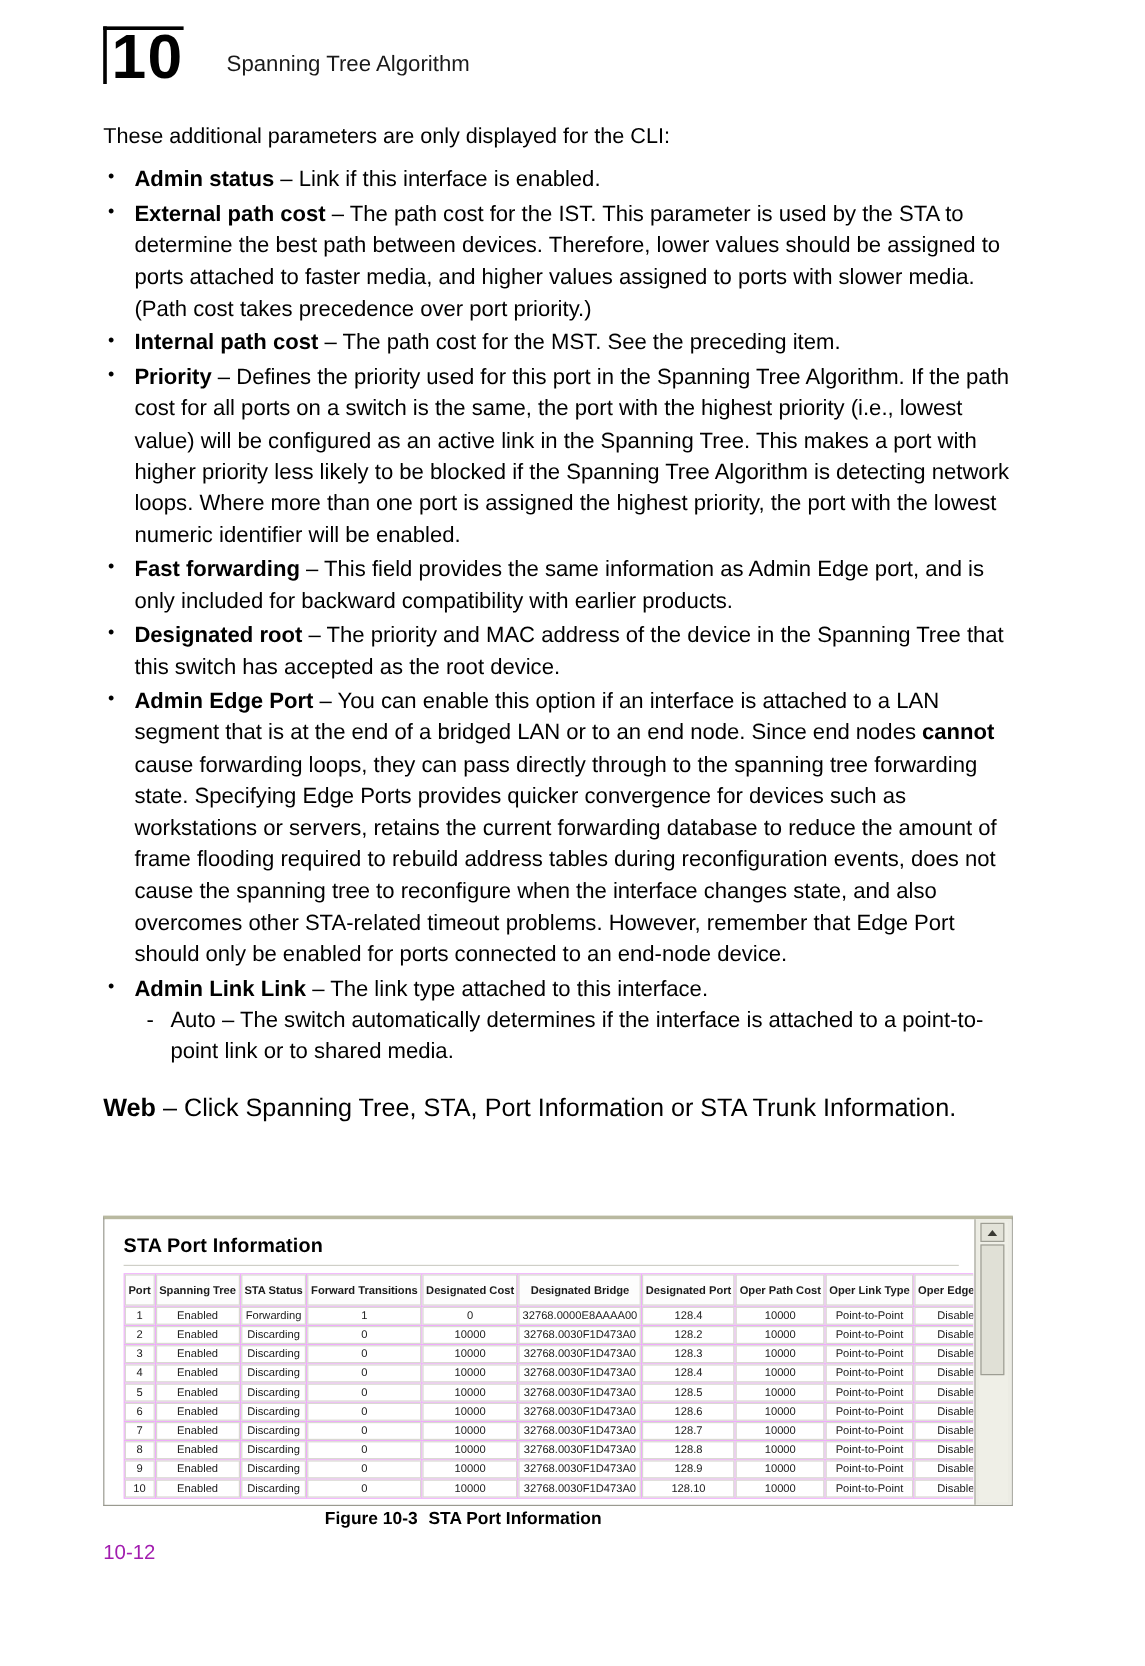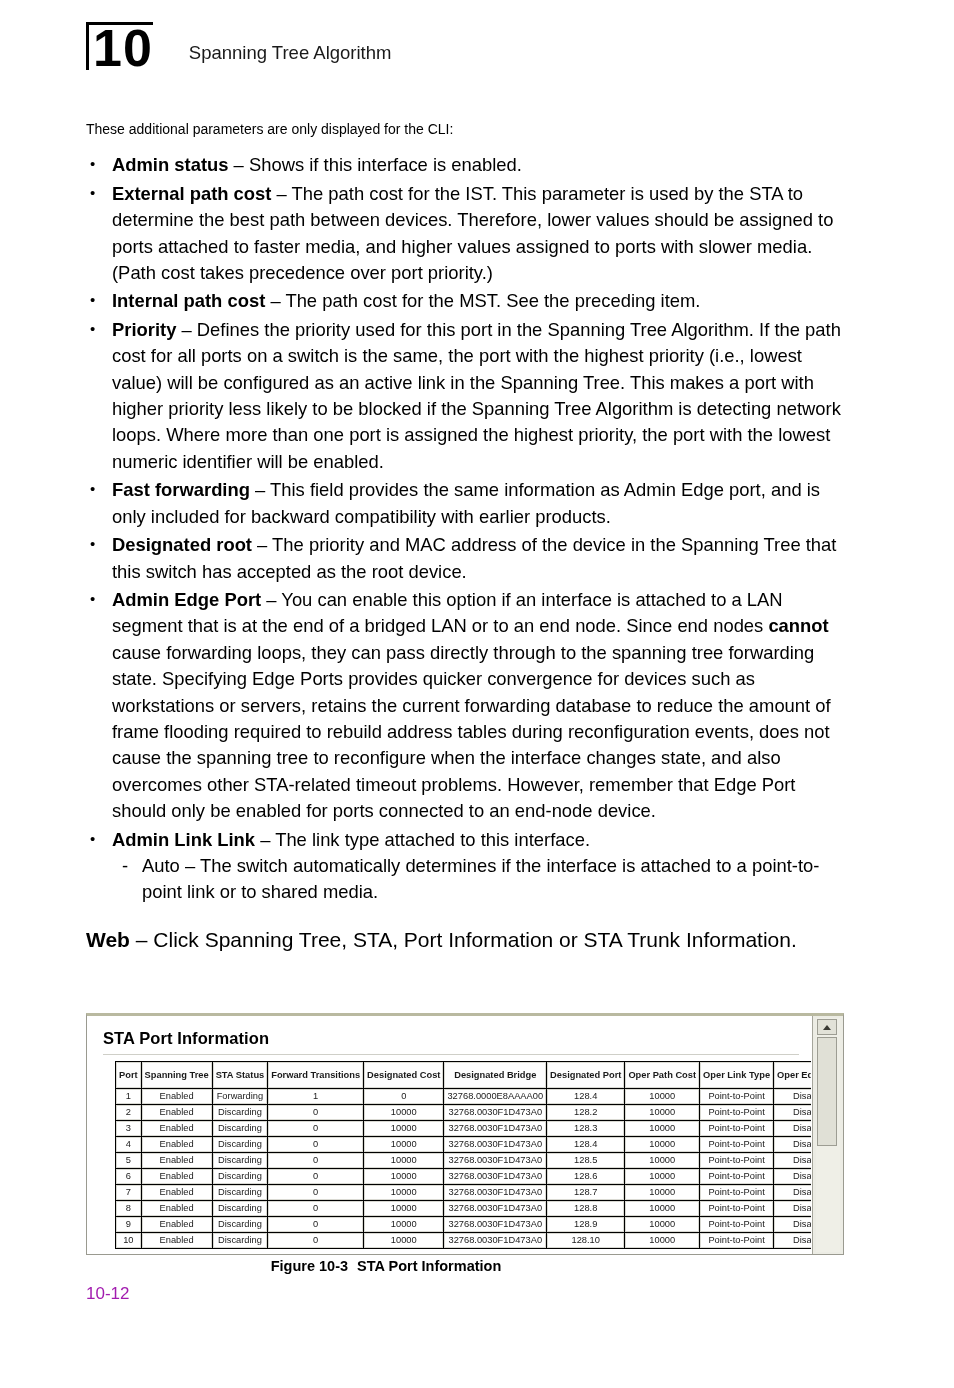--- a/index.html
+++ b/index.html
@@ -42,23 +42,23 @@
   }
 
   
   .content {
     position: absolute;
     left: 86px;
     top: 100px;
     width: 765px;
   }
   .para {
-    font-size: 14px;
+    font-size: 18px;
     line-height: 26.4px;
-    margin: 16px 0 10px 0;
+    margin: 0 0 10px 0;
     text-align: left;
   }
   ul.bullets {
     list-style: none;
     margin: 0;
     padding: 0;
   }
   ul.bullets > li {
     font-size: 18.4px;
     line-height: 26.4px;
@@ -181,22 +181,22 @@
     border: 1px solid #9d9d93;
     box-sizing: border-box;
   }
 
   
   table.sta {
     border-collapse: separate;
     border-spacing: 1px;
     font-size: 9.3px;
     color: #1a1a1a;
-    background: #000000;
-    margin-left: 14px;
+    background: #f0abfc;
+    margin-left: 2px;
     table-layout: fixed;
   }
   table.sta th, table.sta td {
     background: #ffffff;
     border: 1px solid #d9d9d2;
     padding: 1px 2px;
     text-align: center;
     vertical-align: middle;
     white-space: nowrap;
     line-height: 11px;
@@ -240,21 +240,21 @@
   <div class="chapter-title">Spanning Tree Algorithm</div>
 </div>
 
 <div class="content">
 
   <p class="para">These additional parameters are only displayed for the CLI:</p>
 
   <ul class="bullets">
 
     <li>
-      <span class="b">Admin status</span><span> – Shows if this interface is enabled.</span>
+      <span class="b">Admin status</span><span> – Link if this interface is enabled.</span>
     </li>
 
     <li>
       <span class="b">External path cost </span><span> – The path cost for the IST. This parameter is used by the STA to determine the best path between devices. Therefore, lower values should be assigned to ports attached to faster media, and higher values assigned to ports with slower media. (Path cost takes precedence over port priority.)</span>
     </li>
 
     <li>
       <span class="b">Internal path cost</span><span> – The path cost for the MST. See the preceding item.</span>
     </li>
 

